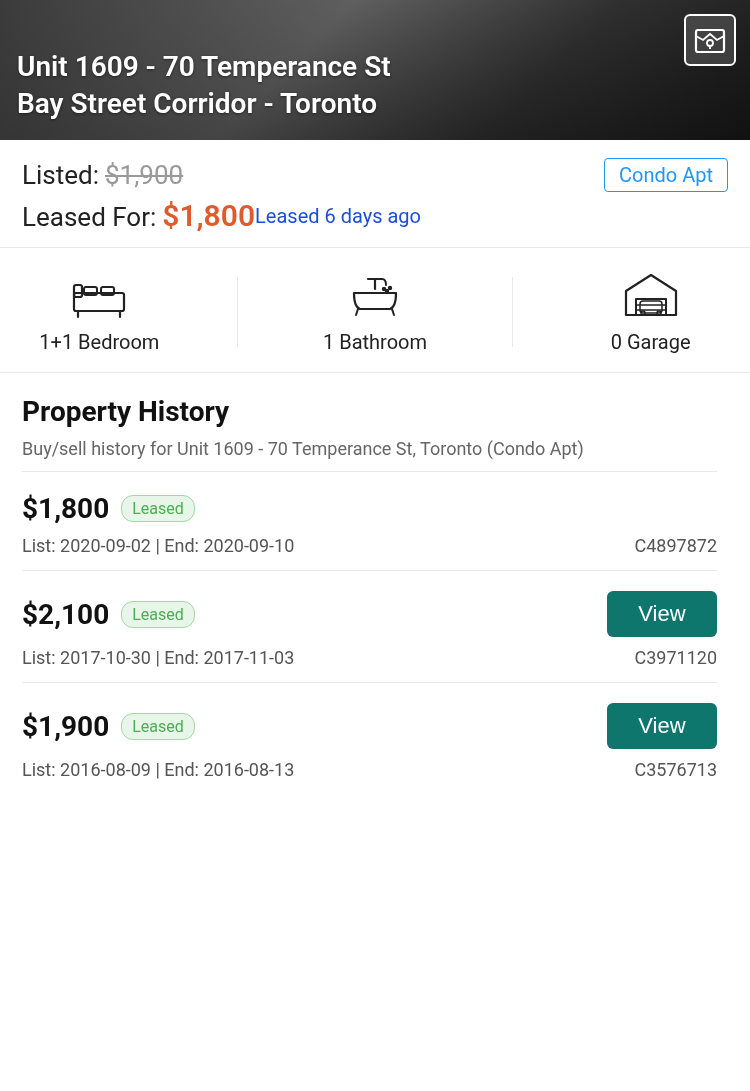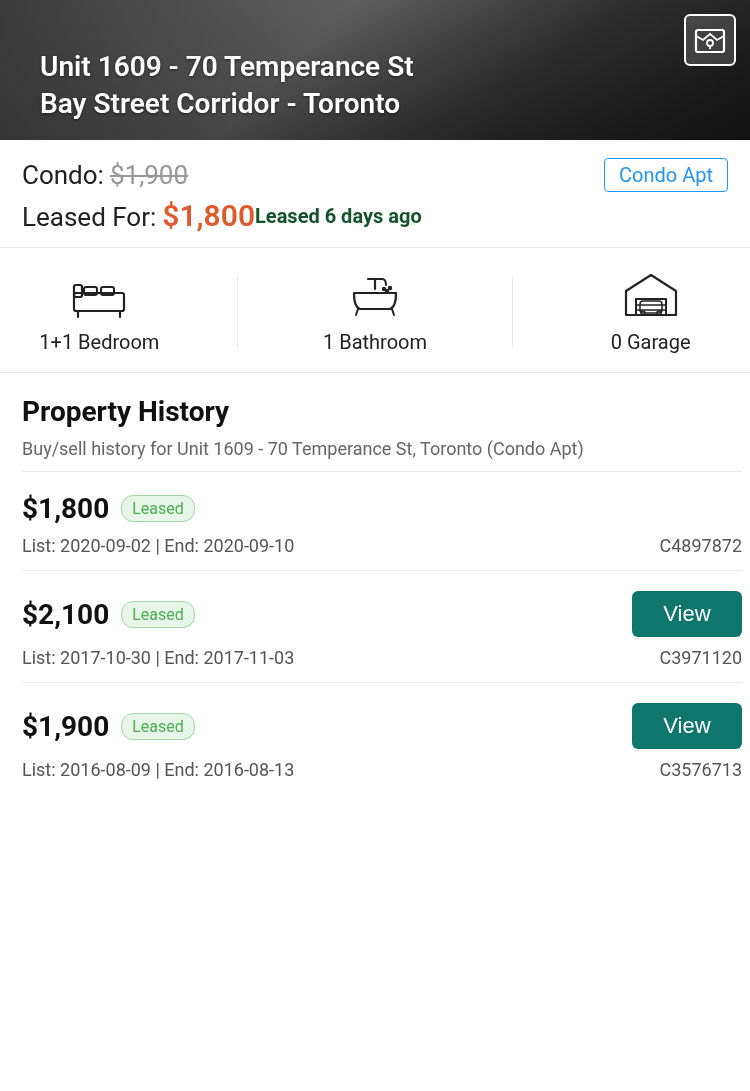--- a/index.html
+++ b/index.html
@@ -22,21 +22,21 @@
     }
     .header-image::before {
       content: '';
       position: absolute;
       inset: 0;
       background: linear-gradient(to bottom, rgba(0,0,0,0.3), rgba(0,0,0,0.5));
     }
     .header-title {
       position: absolute;
       bottom: 18px;
-      left: 40px;
+      left: 17px;
       color: #fff;
       font-size: 28px;
       font-weight: 600;
       line-height: 1.3;
       text-shadow: 0 1px 3px rgba(0,0,0,0.5);
     }
     .map-icon-btn {
       position: absolute;
       top: 14px;
       right: 14px;
@@ -100,22 +100,22 @@
       font-weight: 400;
     }
     .leased-price {
       font-size: 30px;
       color: #e05a2b;
       font-weight: 600;
       margin-left: 6px;
     }
     .leased-days {
       font-size: 20px;
-      color: #14532d;
-      font-weight: 700;
+      color: #1d4ed8;
+      font-weight: 400;
     }
 
     
     .features-section {
       display: flex;
       align-items: center;
       justify-content: space-around;
       padding: 22px 10px 18px 10px;
       border-bottom: 1px solid #e8e8e8;
       gap: 48px;
@@ -150,21 +150,21 @@
       text-align: center;
     }
     .feature-divider {
       width: 1px;
       height: 70px;
       background: #e8e8e8;
     }
 
     
     .history-section {
-      padding: 22px 8px 0 22px;
+      padding: 22px 33px 0 22px;
     }
     .history-title {
       font-size: 28px;
       font-weight: 700;
       color: #111;
       margin-bottom: 8px;
     }
     .history-subtitle {
       font-size: 18px;
       color: #666;
@@ -242,21 +242,21 @@
       <polyline points="3,13 10,17 17,11 24,17 31,13" stroke="#fff" stroke-width="1.8" fill="none"></polyline>
       <circle cx="17" cy="20" r="3" stroke="#fff" stroke-width="1.8" fill="none"></circle>
       <line x1="17" y1="23" x2="17" y2="26" stroke="#fff" stroke-width="1.8"></line>
     </svg>
   </div>
 </div>
 
 <div class="price-section">
   <div class="listed-row">
     <div style="display:flex;align-items:center;">
-      <span class="listed-label">Condo:</span>
+      <span class="listed-label">Listed:</span>
       <span class="listed-price">$1,900</span>
     </div>
     <div class="condo-badge">Condo Apt</div>
   </div>
   <div class="leased-row">
     <div style="display:flex;align-items:baseline;">
       <span class="leased-label">Leased For:</span>
       <span class="leased-price">$1,800</span>
     </div>
     <div class="leased-days">Leased 6 days ago</div>

